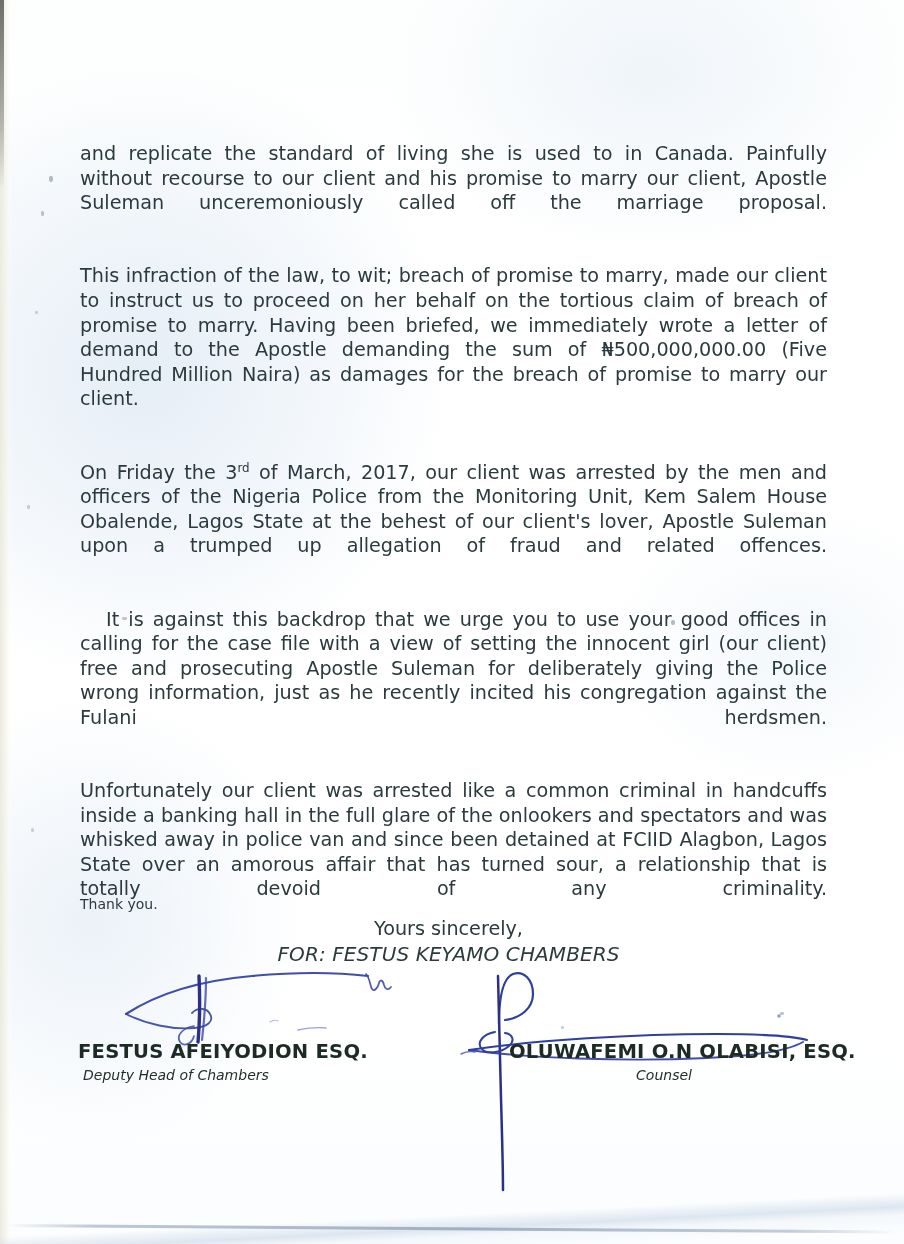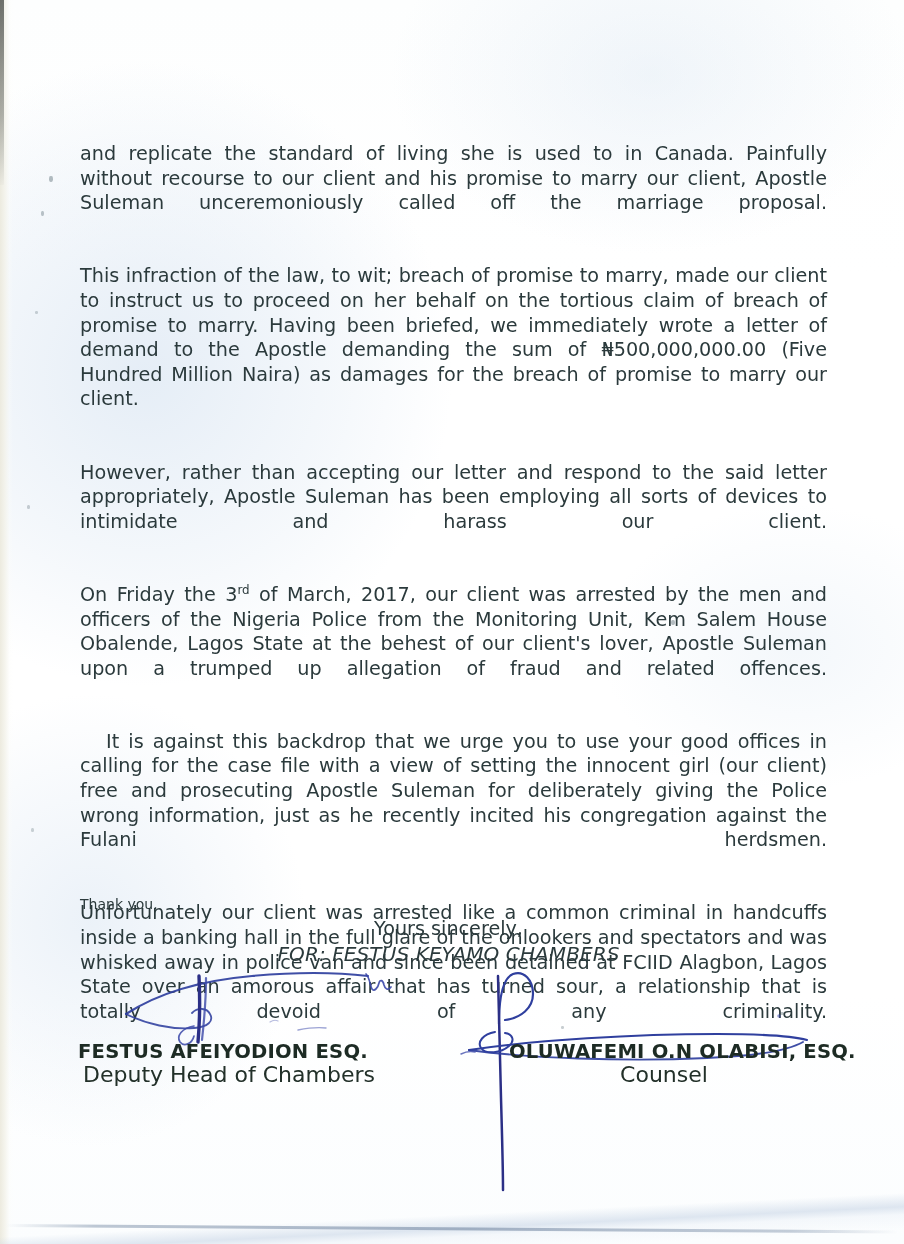--- a/index.html
+++ b/index.html
@@ -161,21 +161,22 @@
   .sig-right { left: 470px; top: 1040px; width: 372px; text-align: left; margin-left: 39px; }
 
   .sig-name {
     font-size: 19.6px;
     font-weight: bold;
     line-height: 24px;
     letter-spacing: .2px;
     white-space: nowrap;
   }
   .sig-title {
-    font-size: 22px;
+    font-size: 14px;
+    font-style: italic;
     line-height: 22px;
     color: #223029;
   }
   .sig-left .sig-title  { padding-left: 5px; }
   .sig-right .sig-title { text-align: center; padding-right: 62px; }
 
   
   .ink {
     position: absolute;
     pointer-events: none;
@@ -200,21 +201,20 @@
   <div class="speck" style="left:671px; top:620px; width:4px; height:5px; opacity:.46;"></div>
   <div class="speck" style="left:780px; top:1012px; width:4px; height:3px; opacity:.42;"></div>
   <div class="speck" style="left:561px; top:1026px; width:3px; height:3px; opacity:.34;"></div>
 
   <div class="letter-body">
 
     <p class="para">and replicate the standard of living she is used to in Canada. Painfully without recourse to our client and his promise to marry our client, Apostle Suleman unceremoniously called off the marriage proposal.</p>
 
     <p class="para"><span>This infraction of the law, to wit; breach of promise to marry, made our client to instruct us to proceed on her behalf on the tortious claim of breach of promise to marry. Having been briefed, we immediately wrote a letter of demand to the Apostle demanding the sum of </span><span>₦500,000,000.00</span><span> (Five Hundred Million Naira)  as damages for the breach of promise to marry our client.</span></p>
 
-    <p class="para">However, rather than accepting our letter and respond to the said letter appropriately, Apostle Suleman has been employing all sorts of devices to intimidate and harass our client.</p>
 
     <p class="para"><span>On Friday the 3</span><sup>rd</sup><span> of March, 2017, our client was arrested by the men and officers of the Nigeria Police from the Monitoring Unit, Kem Salem House Obalende, Lagos State at the behest of our client's lover, Apostle Suleman upon a trumped up allegation of fraud and related offences.</span></p>
 
     <p class="para para-indent">It is against this backdrop that we urge you to use your good offices in calling for the case file with a view of setting the innocent girl (our client) free and prosecuting Apostle Suleman for deliberately giving the Police wrong information, just as he recently incited his congregation against the Fulani herdsmen.</p>
 
     <p class="para para-tight">Unfortunately our client was arrested like a common criminal in handcuffs inside a banking hall in the full glare of the onlookers and spectators and was whisked away in police van and since been detained at FCIID Alagbon, Lagos State over an amorous affair that has turned sour, a relationship that is totally devoid of any criminality.</p>
   </div>
 
   <div class="thankyou">Thank you.</div>
 

